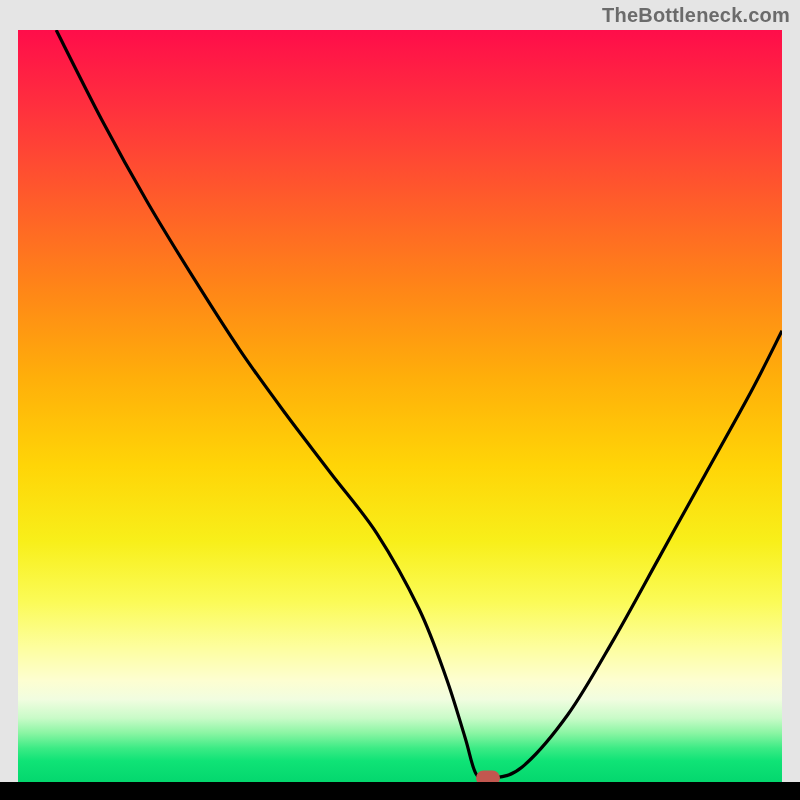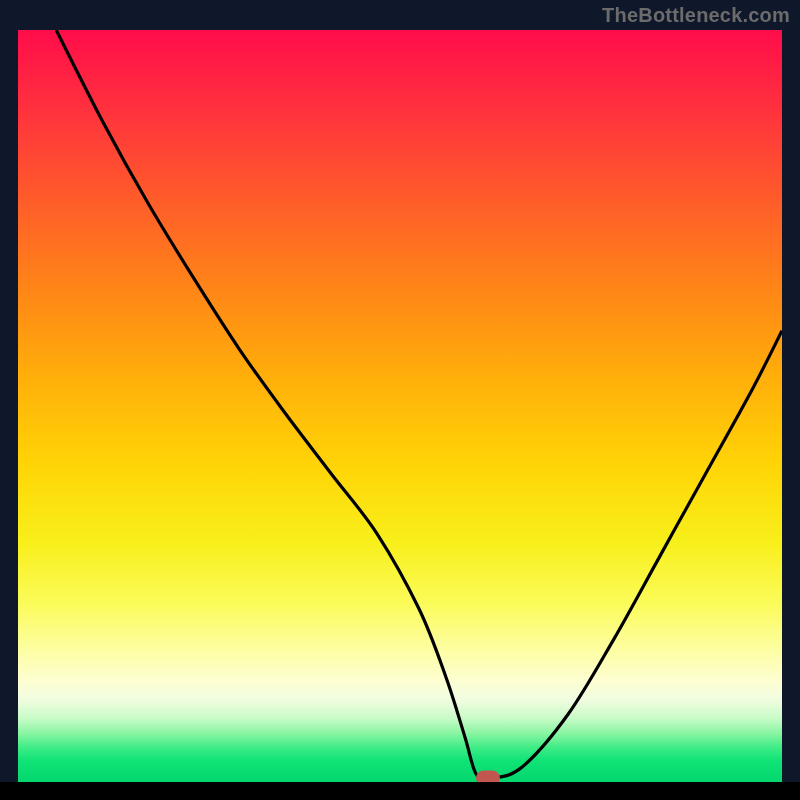--- a/index.html
+++ b/index.html
@@ -7,21 +7,21 @@
     padding: 0;
     width: 800px;
     height: 800px;
     background: #000;
     font-family: Arial, Helvetica, sans-serif;
   }
   .frame {
     position: relative;
     width: 800px;
     height: 800px;
-    background: #0f172a;
+    background: #e5e5e5;
   }
   .attribution {
     position: absolute;
     top: 4px;
     right: 10px;
     color: #6b6b6b;
     font-size: 20px;
     font-weight: 600;
     letter-spacing: 0.2px;
     z-index: 30;

